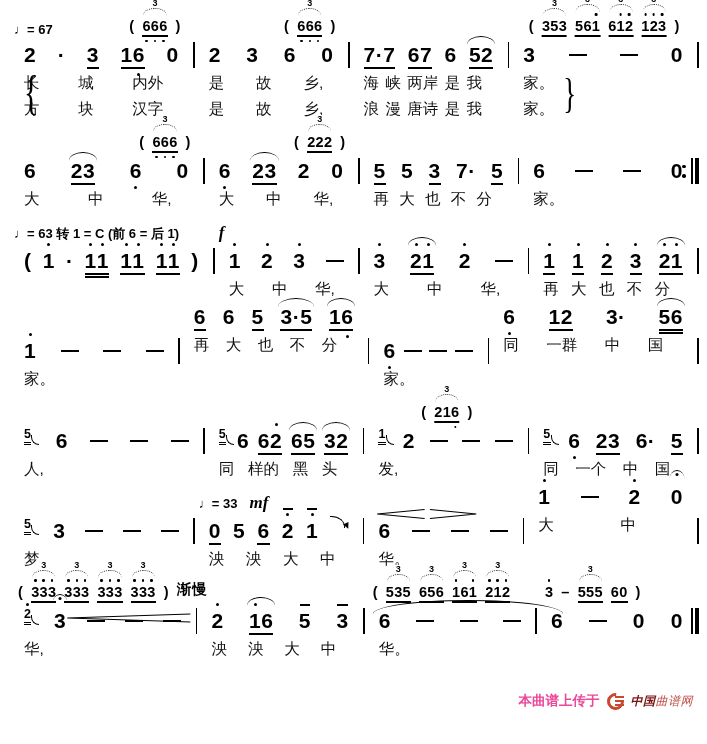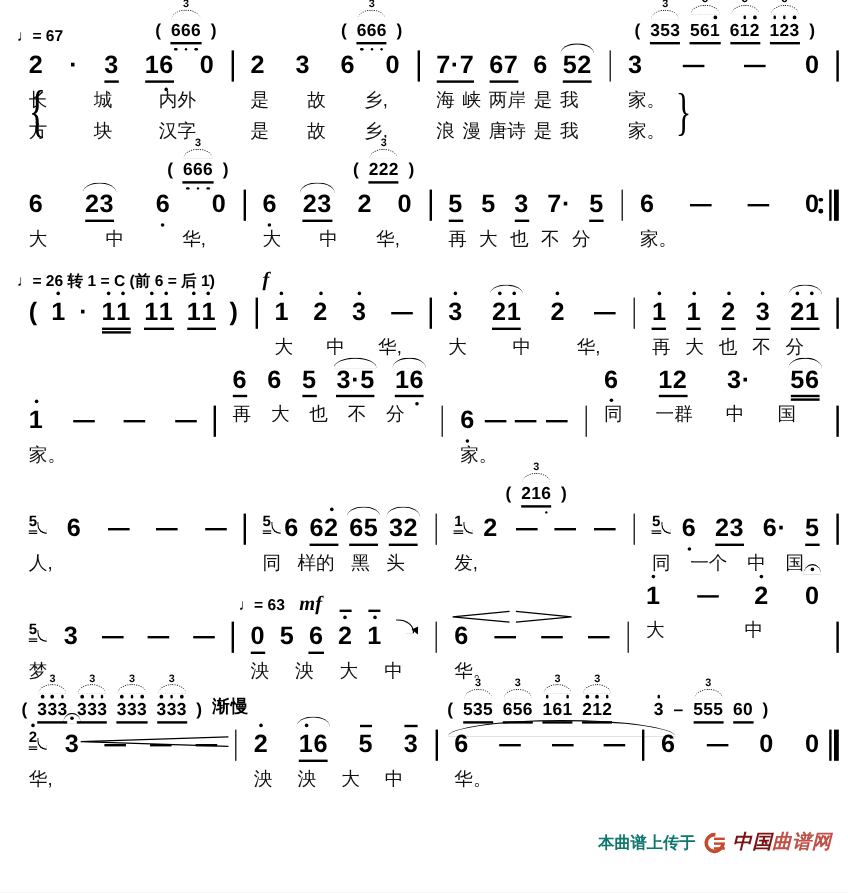--- a/index.html
+++ b/index.html
@@ -71,21 +71,21 @@
   .brace-l{position:absolute;left:14px;top:60px;font-size:40px;line-height:54px;font-weight:normal;
       transform:scale(0.75,1.2);transform-origin:left center;font-family:"Liberation Serif",serif;}
   .brace-r{position:absolute;left:80%;top:62px;font-size:36px;line-height:50px;
       transform:scale(0.75,1.2);font-family:"Liberation Serif",serif;}
   .footer{display:flex;justify-content:flex-end;align-items:center;gap:7px;margin-top:30px;padding-right:6px;}
   .wm-prefix{font-size:13.5px;font-weight:bold;}
   .logo{width:17px;height:17px;position:relative;display:inline-block;}
   .logo .c{position:absolute;inset:0;border:3px solid;border-radius:50%;border-right-color:transparent!important;
       transform:rotate(-40deg);box-sizing:border-box;}
   .logo .l{position:absolute;left:52%;width:52%;height:2px;}
-  .site{font-weight:bold;font-style:italic;font-size:16px;letter-spacing:0.5px;}
+  .site{font-weight:normal;font-style:italic;font-size:12px;letter-spacing:0.5px;}
 </style>
 </head>
 <body>
 
 <div class="page">
   <div id="score">
       <div class="system">
         <div class="measure" style="flex-grow: 37;">
           <div class="above">
             <div class="prewrap">
@@ -618,21 +618,21 @@
             </div>
             <span class="b1"></span>
             <span class="b2"></span>
           </div>
         </div>
       </div>
       <div class="system">
         <div class="measure" style="flex-grow: 41;">
           <div class="above">
             <div class="prewrap">
-              <span class="pre tempo">♩= 26 转 1 = C (前 6 = 后 1̇)</span>
+              <span class="pre tempo">♩= 63 转 1 = C (前 6 = 后 1̇)</span>
             </div>
           </div>
           <div class="notes">
             <div class="tok u0">
               <div class="chars">
                 <span class="ch">(</span>
               </div>
             </div>
             <div class="tok u0 hashi">
               <div class="dr top">
@@ -1250,21 +1250,21 @@
             </div>
           </div>
           <div class="lyr">
             <span class="lchar">梦,</span>
           </div>
           <div class="barline"></div>
         </div>
         <div class="measure" style="flex-grow: 34;">
           <div class="above">
             <div class="prewrap">
-              <span class="pre tempo">♩= 63</span>
+              <span class="pre tempo">♩= 33</span>
               <span class="pre dyn">mf</span>
             </div>
           </div>
           <div class="notes">
             <div class="tok u1">
               <div class="chars">
                 <span class="ch">0</span>
               </div>
               <div class="uline n1"></div>
             </div>
@@ -1744,21 +1744,21 @@
           </div>
           <div class="lyr"></div>
           <div class="endbar">
             <span class="b1"></span>
             <span class="b2"></span>
           </div>
         </div>
       </div>
     </div>
   <div class="footer">
-    <span class="wm-prefix" style="color: #0f766e;">本曲谱上传于</span>
+    <span class="wm-prefix" style="color: #ec4899;">本曲谱上传于</span>
     <span class="logo">
       <span class="c" style="border-color: rgb(198, 74, 46);"></span>
       <span class="l" style="top: 22%; background: rgb(198, 74, 46);"></span>
       <span class="l" style="top: 46%; background: rgb(198, 74, 46);"></span>
       <span class="l" style="top: 70%; background: rgb(198, 74, 46);"></span>
     </span>
     <span class="site"><b style="color: rgb(122, 18, 18);">中国</b><i style="color: rgb(192, 80, 72);">曲谱网</i></span>
   </div>
 </div>
 

